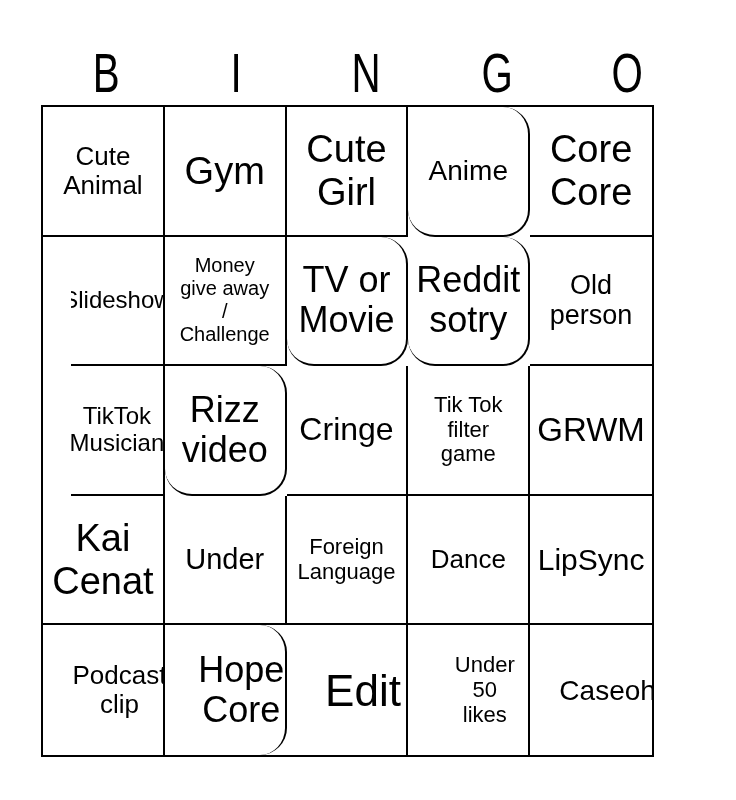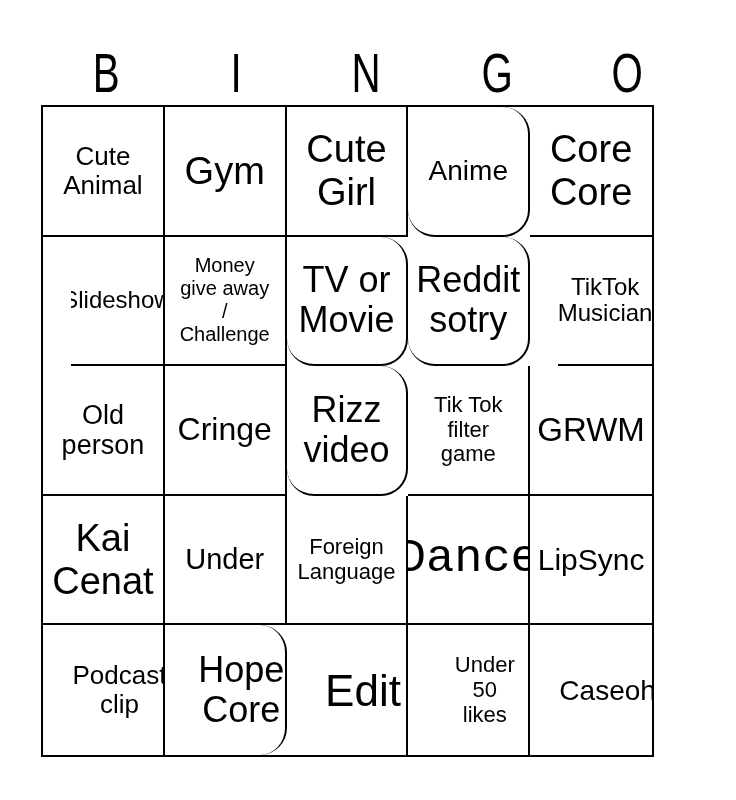--- a/index.html
+++ b/index.html
@@ -73,21 +73,21 @@
   .fs25 { font-size: 22px; }
   .fs26 { font-size: 26px; }
   .fs27 { font-size: 27px; }
   .fs28 { font-size: 28px; border-radius: 27px; }
   .fs29 { font-size: 29px; }
   .fs30 { font-size: 30px; }
   .fs32 { font-size: 32px; }
   .fs33 { font-size: 33px; }
   .fs36 { font-size: 36px; border-radius: 27px; }
   .fs38 { font-size: 38px; }
-  .fs39 { font-size: 47px; font-family: Liberation Mono, monospace; }
+  .fs39 { font-size: 26px; }
   .fs44 { font-size: 44px; }
 </style>
 </head>
 <body>
 
 <div class="page">
 
   <div class="bingo-header">
     <div class="letter">B</div>
     <div class="letter">I</div>
@@ -108,28 +108,28 @@
 
     <div class="cell fs24">Slideshow</div>
     <div class="cell fs20">Money
 give away
 /
 Challenge</div>
     <div class="cell fs36">TV or
 Movie</div>
     <div class="cell fs36">Reddit
 sotry</div>
+    <div class="cell fs27">Old
+person</div>
+
     <div class="cell fs24">TikTok
 Musician</div>
-
-    <div class="cell fs27">Old
-person</div>
-    <div class="cell fs32">Cringe</div>
     <div class="cell fs36">Rizz
 video</div>
+    <div class="cell fs32">Cringe</div>
     <div class="cell fs25">Tik Tok
 filter
 game</div>
     <div class="cell fs33">GRWM</div>
 
     <div class="cell fs38">Kai
 Cenat</div>
     <div class="cell fs29">Under</div>
     <div class="cell fs22">Foreign
 Language</div>

